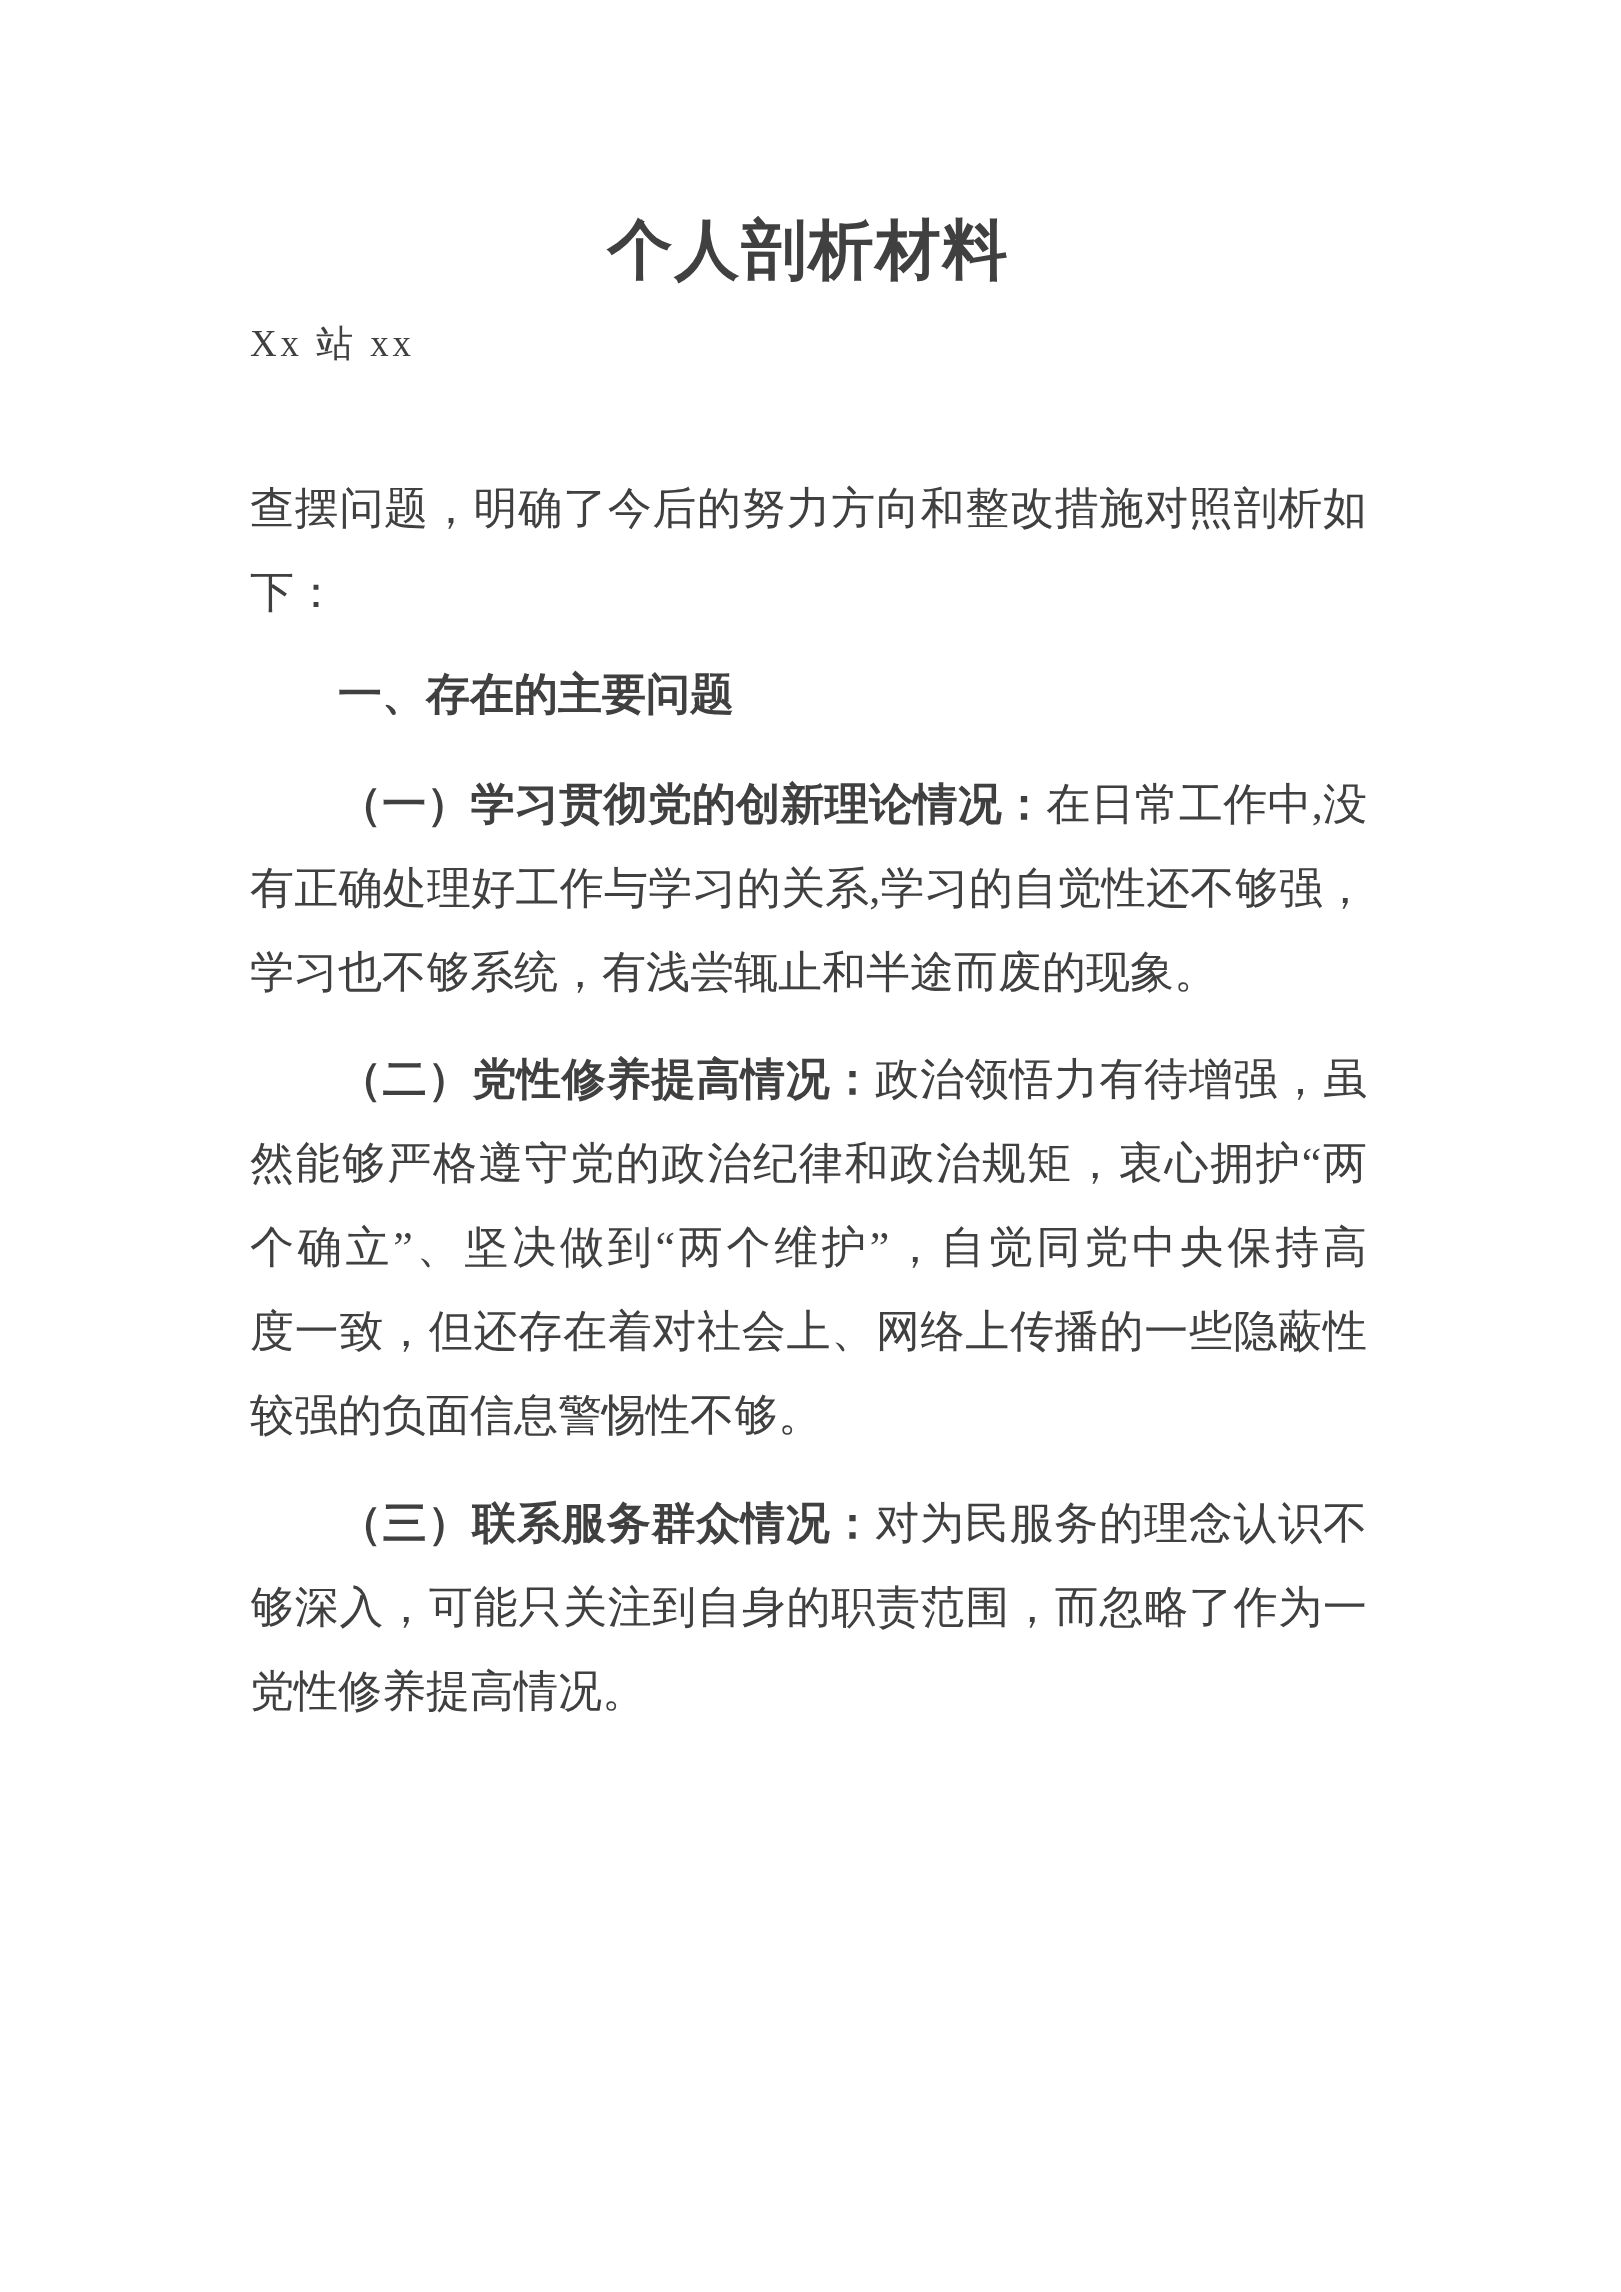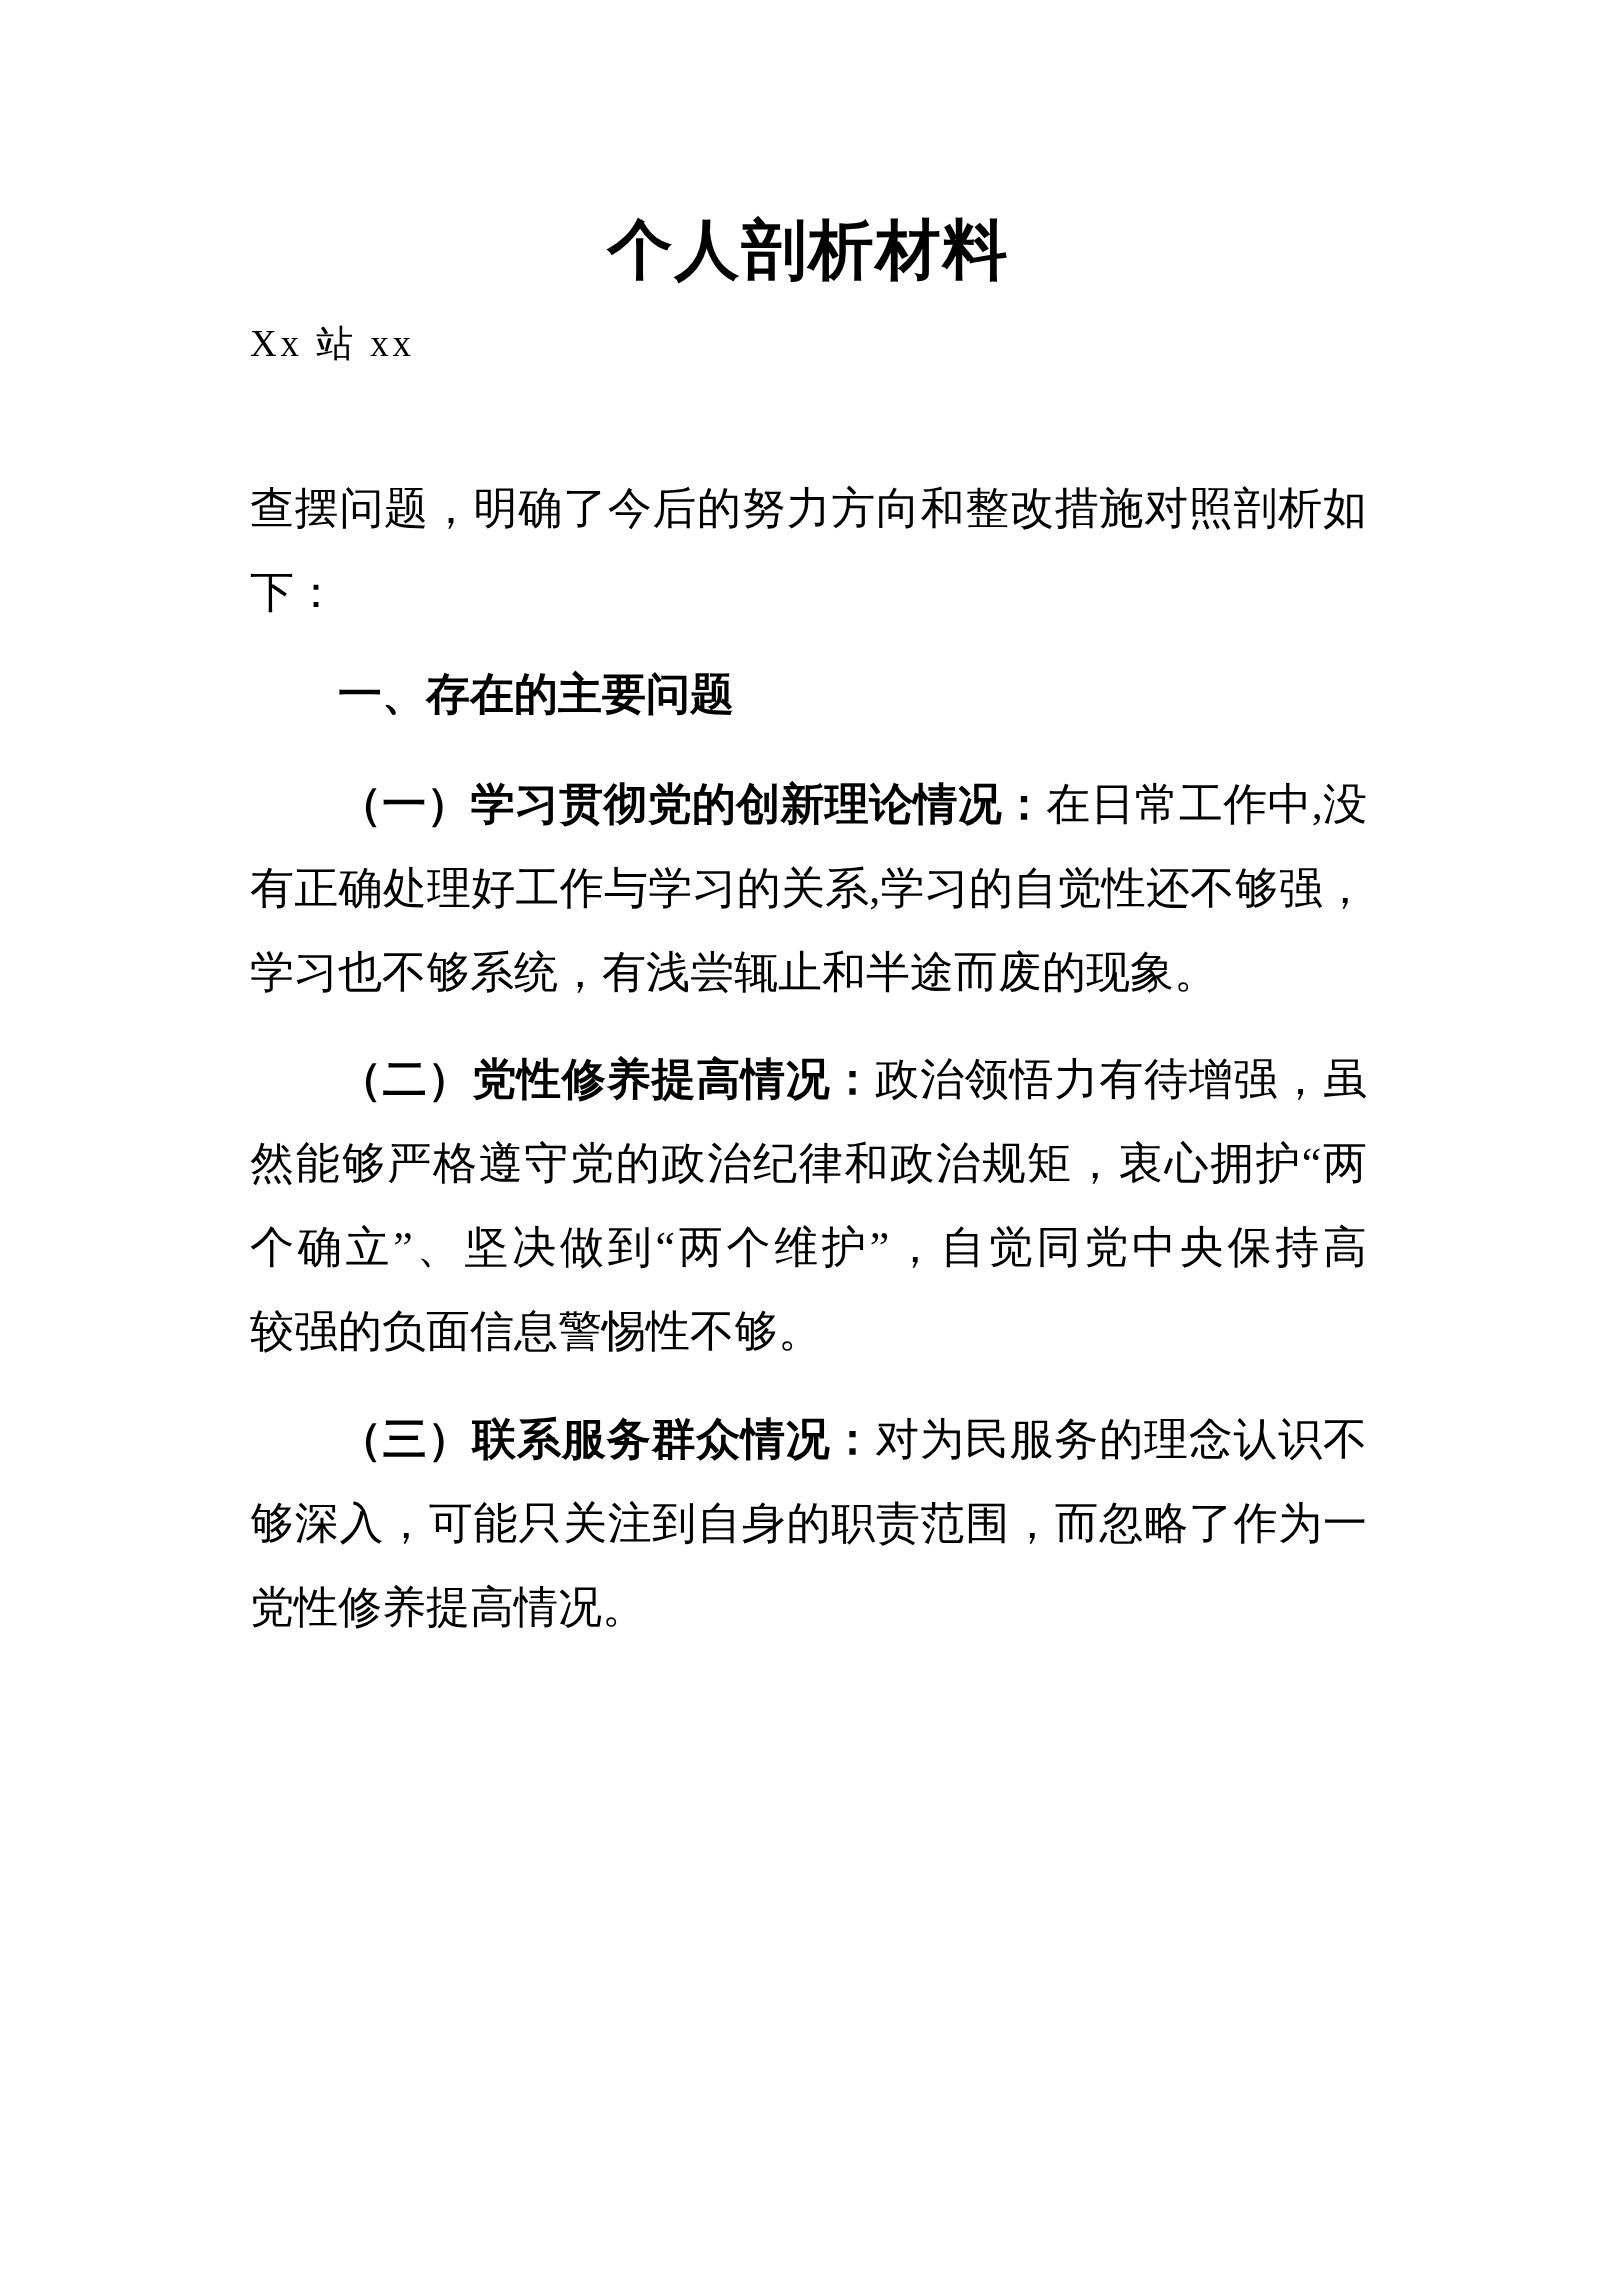--- a/index.html
+++ b/index.html
@@ -1,21 +1,21 @@
 <!DOCTYPE html>
 <html><head>
 <meta charset="utf-8">
 <style>
   html, body { margin: 0; padding: 0; background: #ffffff; }
   .page {
     position: relative;
     width: 1621px;
     height: 2293px;
     background: #ffffff;
-    color: #000000;
+    color: #404040;
     overflow: hidden;
     font-family: "Liberation Serif", "DejaVu Serif", serif;
   }
   .content {
     margin-left: 250px;
     margin-right: 254px; 
   }
   .doc-title {
     margin: 0;
     padding-top: 201px;
@@ -73,20 +73,21 @@
         </div>
         <div class="para body">
           <div class="line indent fill"><span class="seg bold">（一）学习贯彻党的创新理论情况：</span><span class="seg">在日常工作中,没</span></div>
           <div class="line fill"><span class="seg">有正确处理好工作与学习的关系,学习的自觉性还不够强，</span></div>
           <div class="line"><span class="seg">学习也不够系统，有浅尝辄止和半途而废的现象。</span></div>
         </div>
         <div class="para body">
           <div class="line indent fill"><span class="seg bold">（二）党性修养提高情况：</span><span class="seg">政治领悟力有待增强，虽</span></div>
           <div class="line fill"><span class="seg">然能够严格遵守党的政治纪律和政治规矩，衷心拥护“两</span></div>
           <div class="line fill"><span class="seg">个确立”、坚决做到“两个维护”，自觉同党中央保持高</span></div>
+          <div class="line fill"><span class="seg">度一致，但还存在着对社会上、网络上传播的一些隐蔽性</span></div>
           <div class="line"><span class="seg">较强的负面信息警惕性不够。</span></div>
         </div>
         <div class="para body">
           <div class="line indent fill"><span class="seg bold">（三）联系服务群众情况：</span><span class="seg">对为民服务的理念认识不</span></div>
           <div class="line fill"><span class="seg">够深入，可能只关注到自身的职责范围，而忽略了作为一</span></div>
           <div class="line"><span class="seg">党性修养提高情况。</span></div>
         </div>
       </div>
   </div>
 </div>

